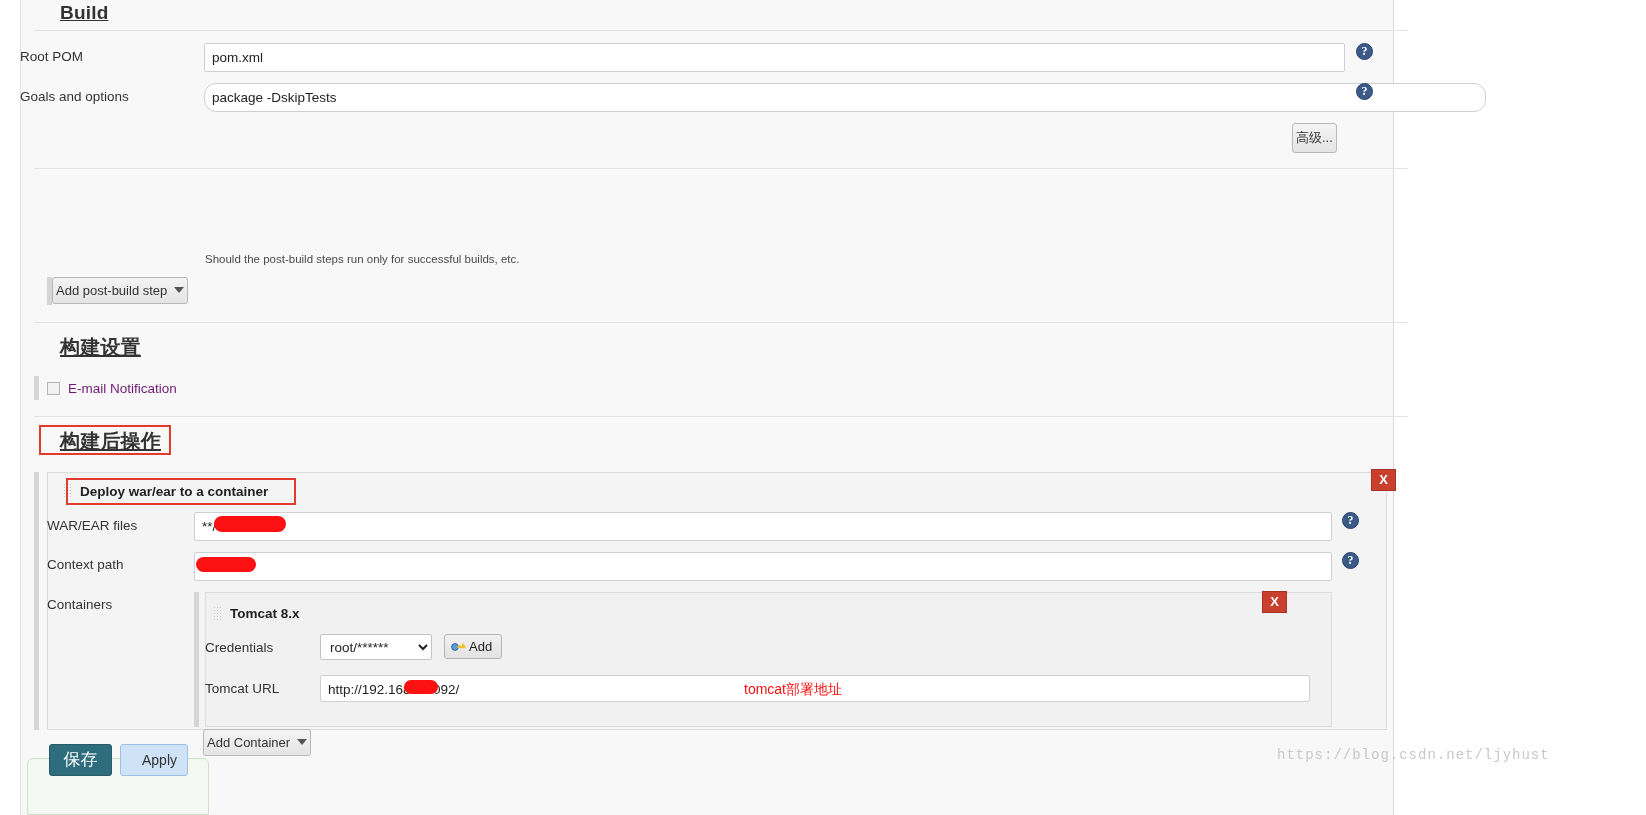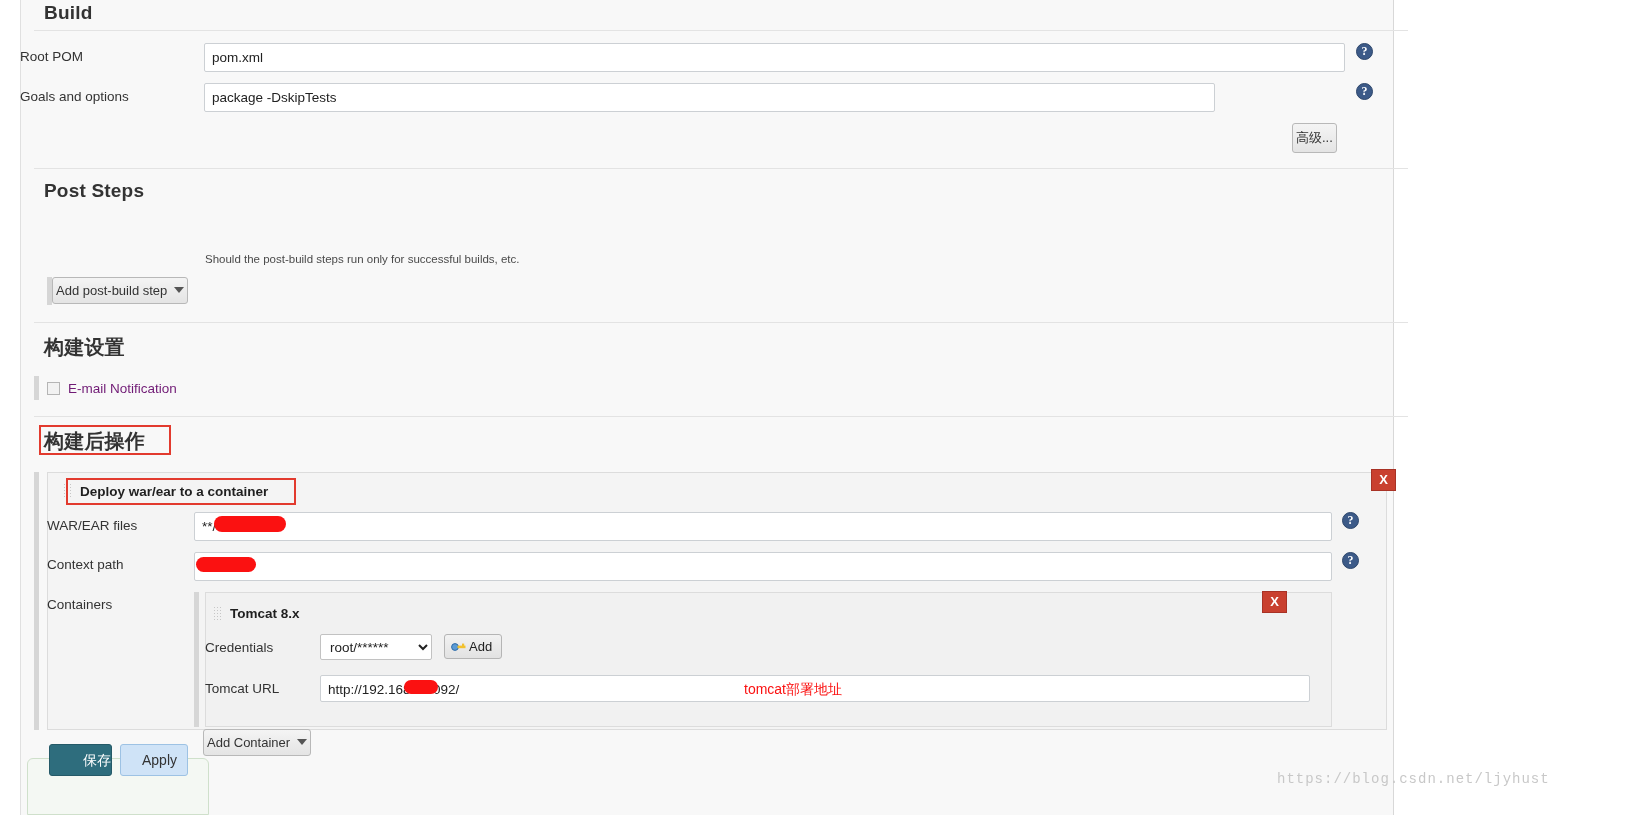--- a/index.html
+++ b/index.html
@@ -24,22 +24,23 @@
     height: 815px;
     background: #f8f8f8;
     border-left: 1px solid #e0e0e0;
     border-right: 1px solid #d8d8d8;
   }
 
   .section-title {
     font-size: 19px;
     font-weight: bold;
     color: #333333;
-    padding-left: 24px;
+    padding-left: 40px;
     letter-spacing: 0.2px;
+    text-decoration: underline;
   }
   .section-title.cjk { font-size: 20px; }
 
   .hr {
     border-top: 1px solid #e3e3e3;
     margin: 0 14px;
     height: 0;
   }
   .field-label {
     position: absolute;
@@ -230,22 +231,22 @@
     background: #f4f8f3;
     border: 1px solid #cfe0cb;
     border-radius: 6px 6px 0 0;
   }
   .btn-save {
     position: absolute;
     background: #2e6d7d;
     border: 1px solid #255a68;
     border-radius: 3px;
     color: #ffffff;
-    font-size: 14px;
-    text-align: right;
+    font-size: 17px;
+    text-align: center;
     line-height: 30px;
     cursor: pointer;
   }
   .btn-apply {
     position: absolute;
     background: #cfe3f7;
     border: 1px solid #9dc2e4;
     border-radius: 3px;
     color: #333333;
     font-size: 14px;
@@ -271,28 +272,27 @@
   <div class="config-col"></div>
 
   <div class="section-title" style="position:absolute;left:20px;top:0;width:1374px;height:28px;line-height:26px;">Build</div>
   <div class="hr" style="position:absolute;left:20px;top:30px;width:1374px;"></div>
 
   <div class="field-label" style="left:20px;top:49px;width:150px;">Root POM</div>
   <div class="textbox" style="left:204px;top:43px;width:1141px;height:29px;">pom.xml</div>
   <div class="help-icon" style="left:1356px;top:43px;">?</div>
 
   <div class="field-label" style="left:20px;top:89px;width:150px;">Goals and options</div>
-  <div class="textbox" style="left:204px;top:83px;width:1011px;height:29px;">package -DskipTests</div>
+  <div class="textbox" style="left:204px;top:83px;width:1282px;height:29px;border-radius:12px;">package -DskipTests</div>
   <div class="help-icon" style="left:1356px;top:83px;">?</div>
 
   <div class="btn-grey" style="left:1292px;top:123px;">高级...</div>
 
   <div class="hr" style="position:absolute;left:20px;top:168px;width:1374px;"></div>
 
-  <div class="section-title" style="position:absolute;left:20px;top:178px;width:1374px;height:28px;line-height:26px;">Post Steps</div>
 
   <div class="hint" style="left:205px;top:253px;">Should the post-build steps run only for successful builds, etc.</div>
 
   <div class="block-bar" style="left:47px;top:277px;height:28px;"></div>
   <div class="btn-grey" style="left:52px;top:277px;"><span>Add post-build step</span><span class="caret"></span></div>
 
   <div class="hr" style="position:absolute;left:20px;top:322px;width:1374px;"></div>
 
   <div class="section-title cjk" style="position:absolute;left:20px;top:333px;width:1374px;height:30px;line-height:28px;">构建设置</div>
 
@@ -353,15 +353,15 @@
   <div class="textbox" style="left:320px;top:675px;width:990px;height:27px;">http://192.168       :10092/</div>
   <div class="scribble" style="left:404px;top:680px;width:34px;height:14px;"></div>
   <div class="annot" style="left:744px;top:681px;">tomcat部署地址</div>
 
   <div class="btn-grey" style="left:203px;top:729px;"><span>Add Container</span><span class="caret"></span></div>
 
   <div class="save-bar" style="left:27px;top:758px;width:182px;height:57px;"></div>
   <div class="btn-save" style="left:49px;top:744px;width:63px;height:32px;">保存</div>
   <div class="btn-apply" style="left:120px;top:744px;width:68px;height:32px;padding-left:11px;">Apply</div>
 
-  <div class="watermark" style="left:1277px;top:747px;margin-top:24px;">https://blog.csdn.net/ljyhust</div>
+  <div class="watermark" style="left:1277px;top:747px;">https://blog.csdn.net/ljyhust</div>
 
 </div>
 
 </body></html>

